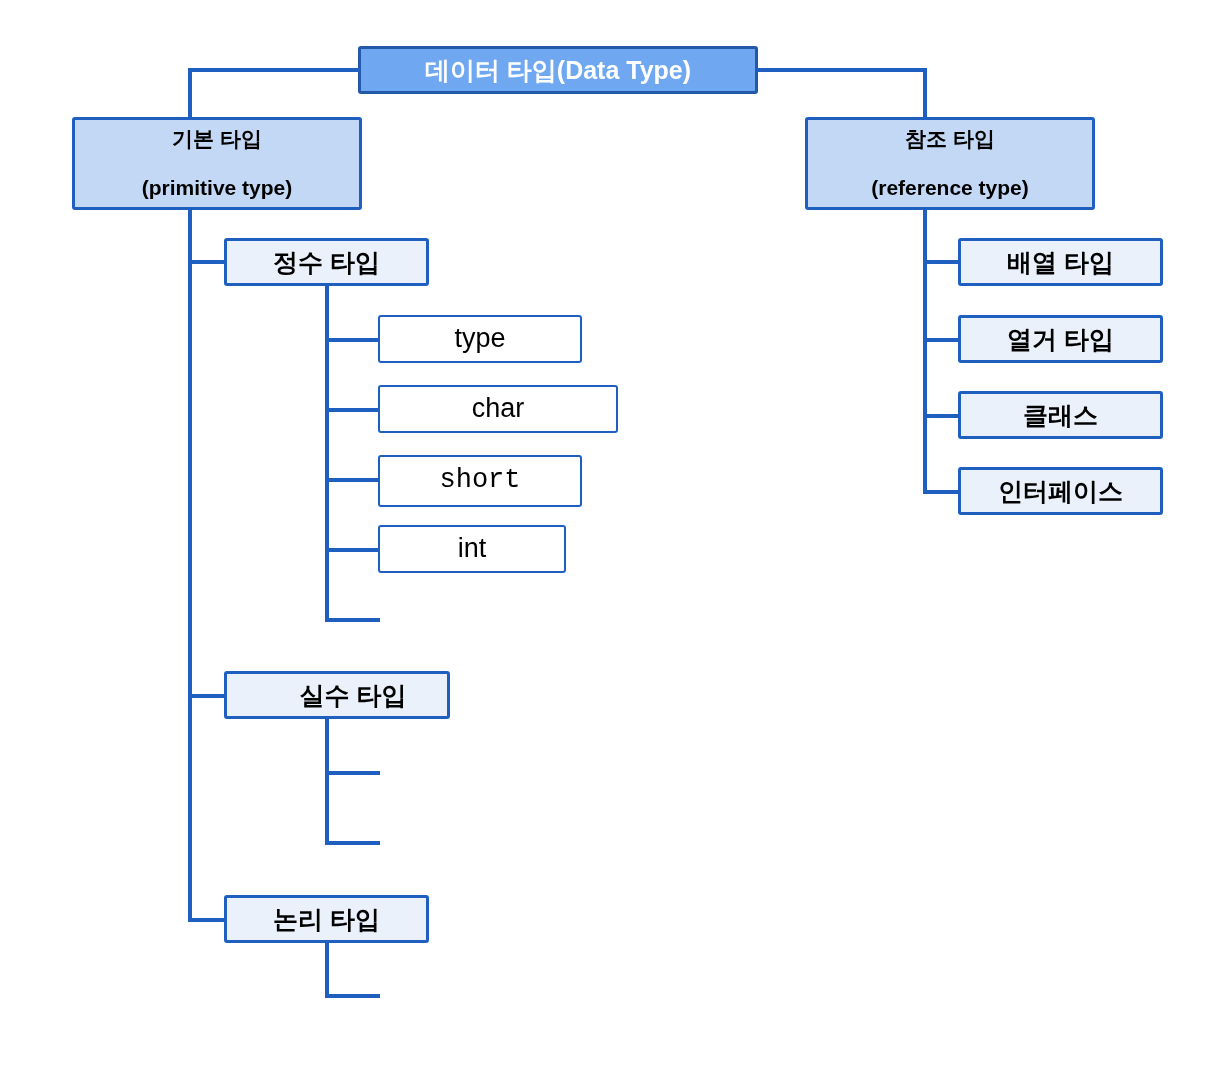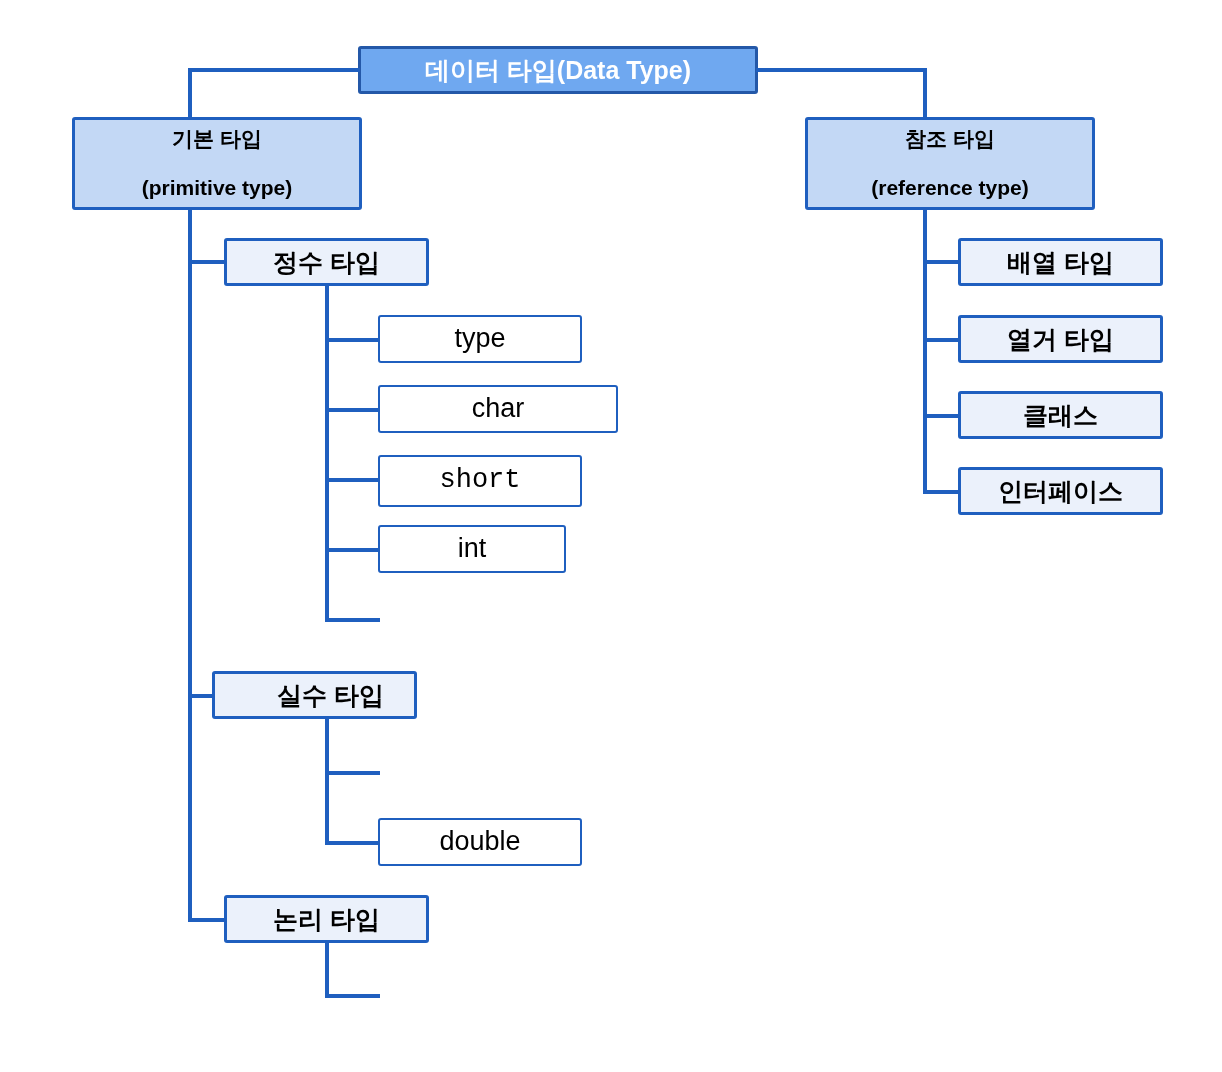--- a/index.html
+++ b/index.html
@@ -102,28 +102,27 @@
 
   <div class="line h" style="left:325px; top:478px; width:55px;"></div>
   <div class="node leaf" style="left:378px; top:455px; width:204px; height:52px;font-family:Liberation Mono, monospace;">short</div>
 
   <div class="line h" style="left:325px; top:548px; width:55px;"></div>
   <div class="node leaf" style="left:378px; top:525px; width:188px; height:48px;">int</div>
 
   <div class="line h" style="left:325px; top:618px; width:55px;"></div>
 
   <div class="line h" style="left:188px; top:694px; width:38px;"></div>
-  <div class="node level3" style="left:212px; top:671px; width:205px; height:48px;padding-left:32px;">실수 타입</div>
+  <div class="node level3" style="left:224px; top:671px; width:226px; height:48px;padding-left:32px;">실수 타입</div>
 
   <div class="line v" style="left:325px; top:717px; height:126px;"></div>
 
   <div class="line h" style="left:325px; top:771px; width:55px;"></div>
 
   <div class="line h" style="left:325px; top:841px; width:55px;"></div>
-  <div class="node leaf" style="left:378px; top:818px; width:204px; height:48px;">double</div>
 
   <div class="line h" style="left:188px; top:918px; width:38px;"></div>
   <div class="node level3" style="left:224px; top:895px; width:205px; height:48px;">논리 타입</div>
 
   <div class="line v" style="left:325px; top:941px; height:55px;"></div>
   <div class="line h" style="left:325px; top:994px; width:55px;"></div>
 
   <div class="node level2" style="left:778px; top:117px; width:290px; height:93px;">
     <span style="display:block;">
       <span class="l1">참조 타입</span>

